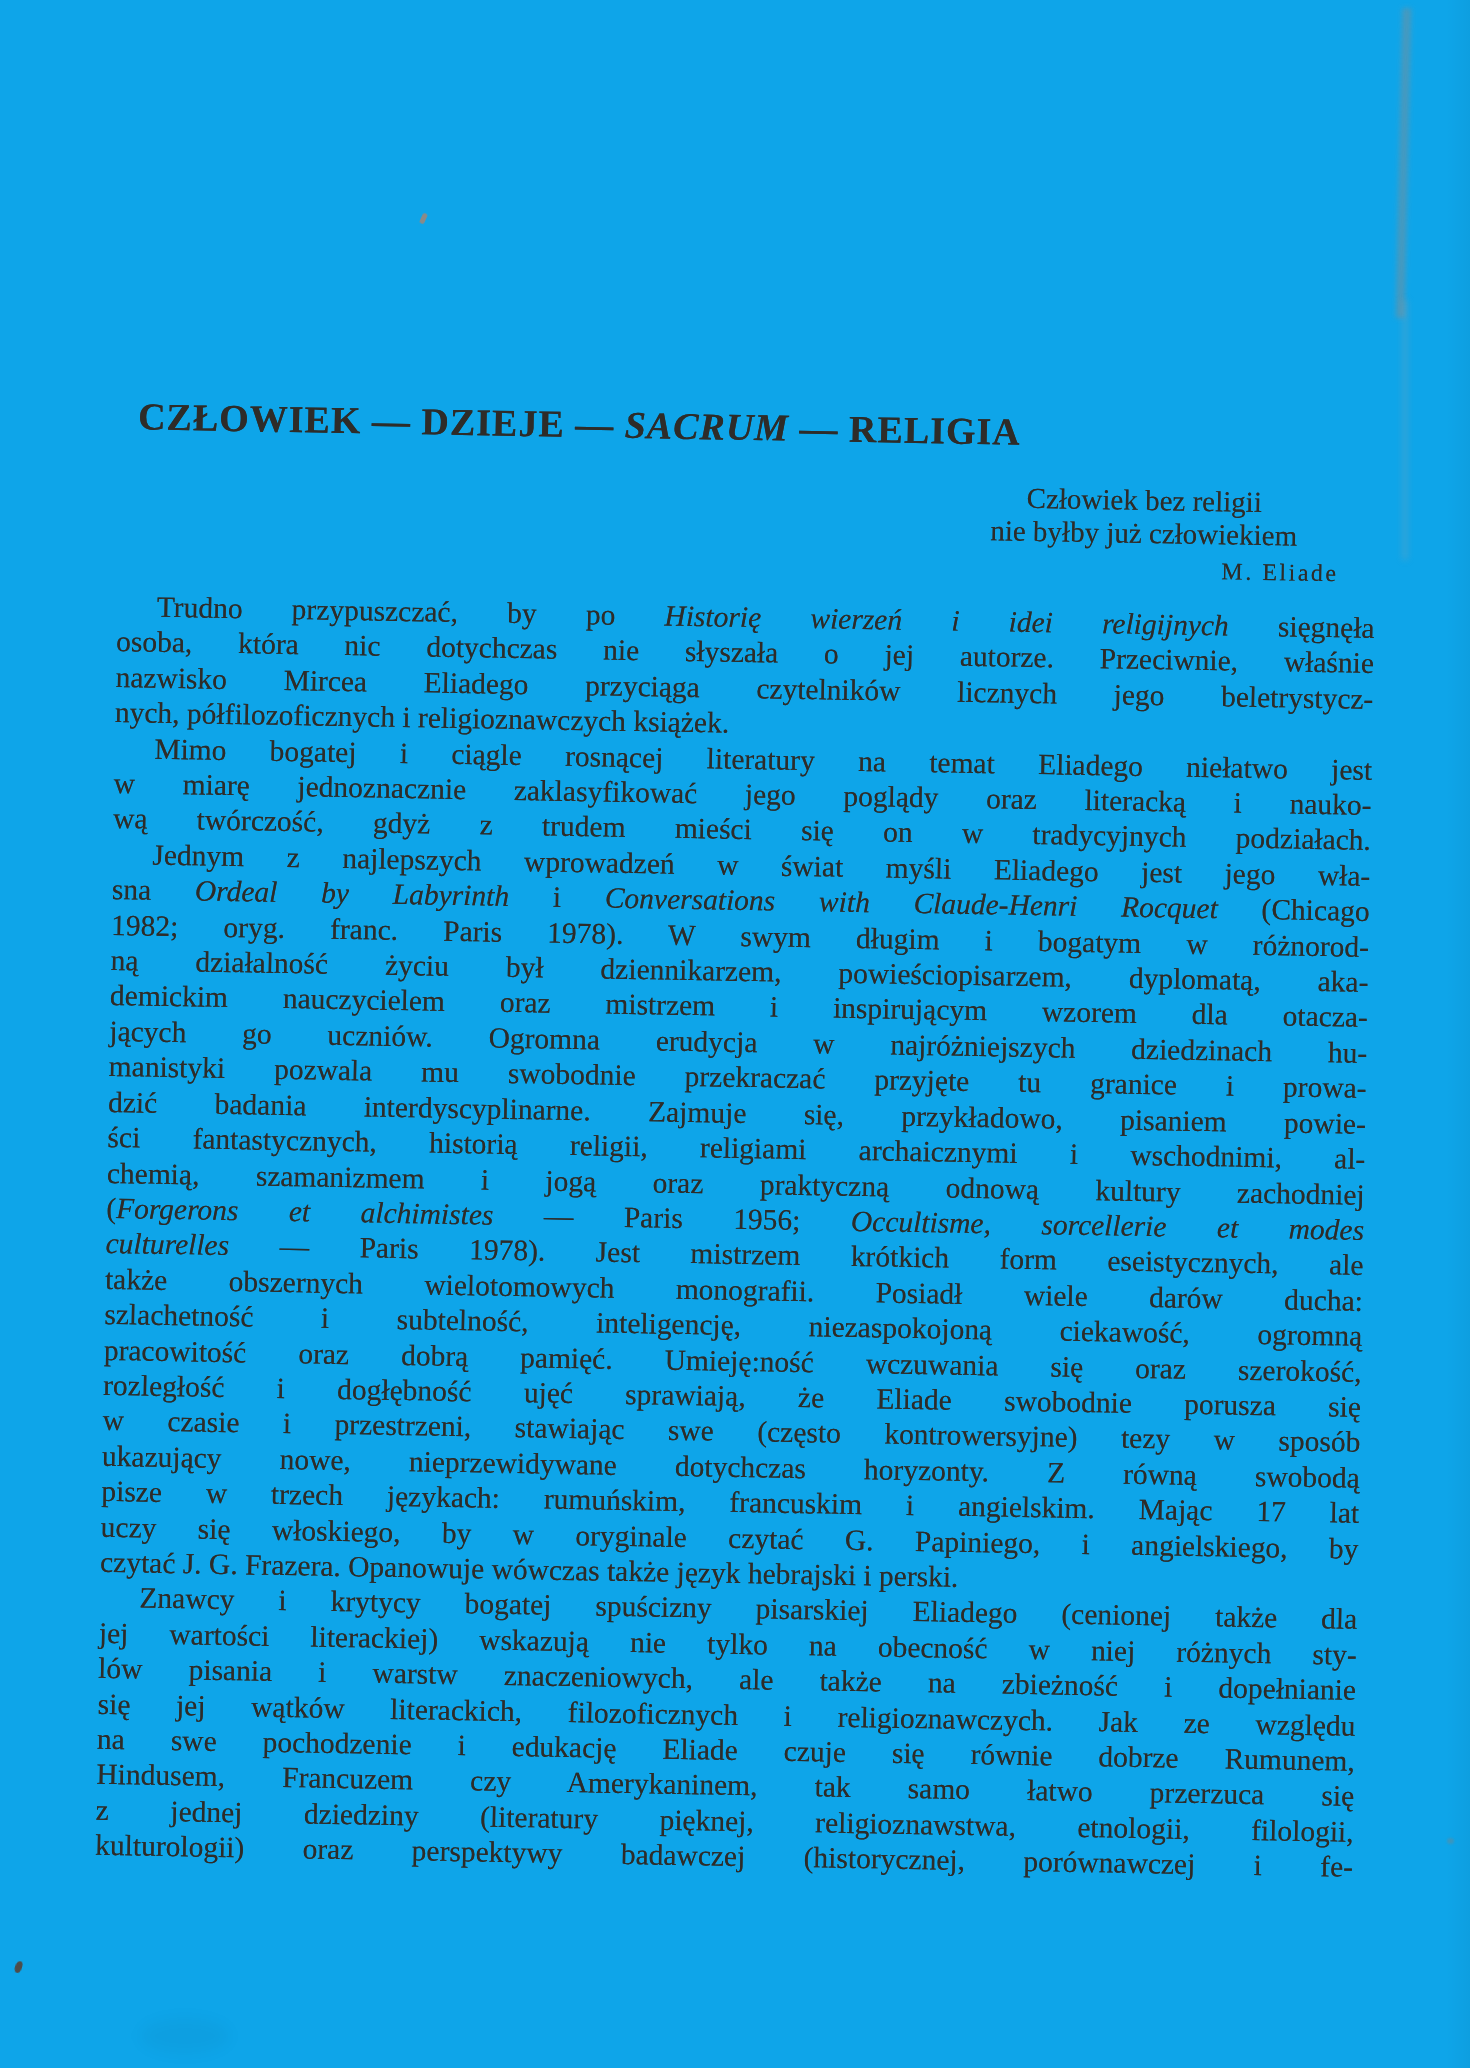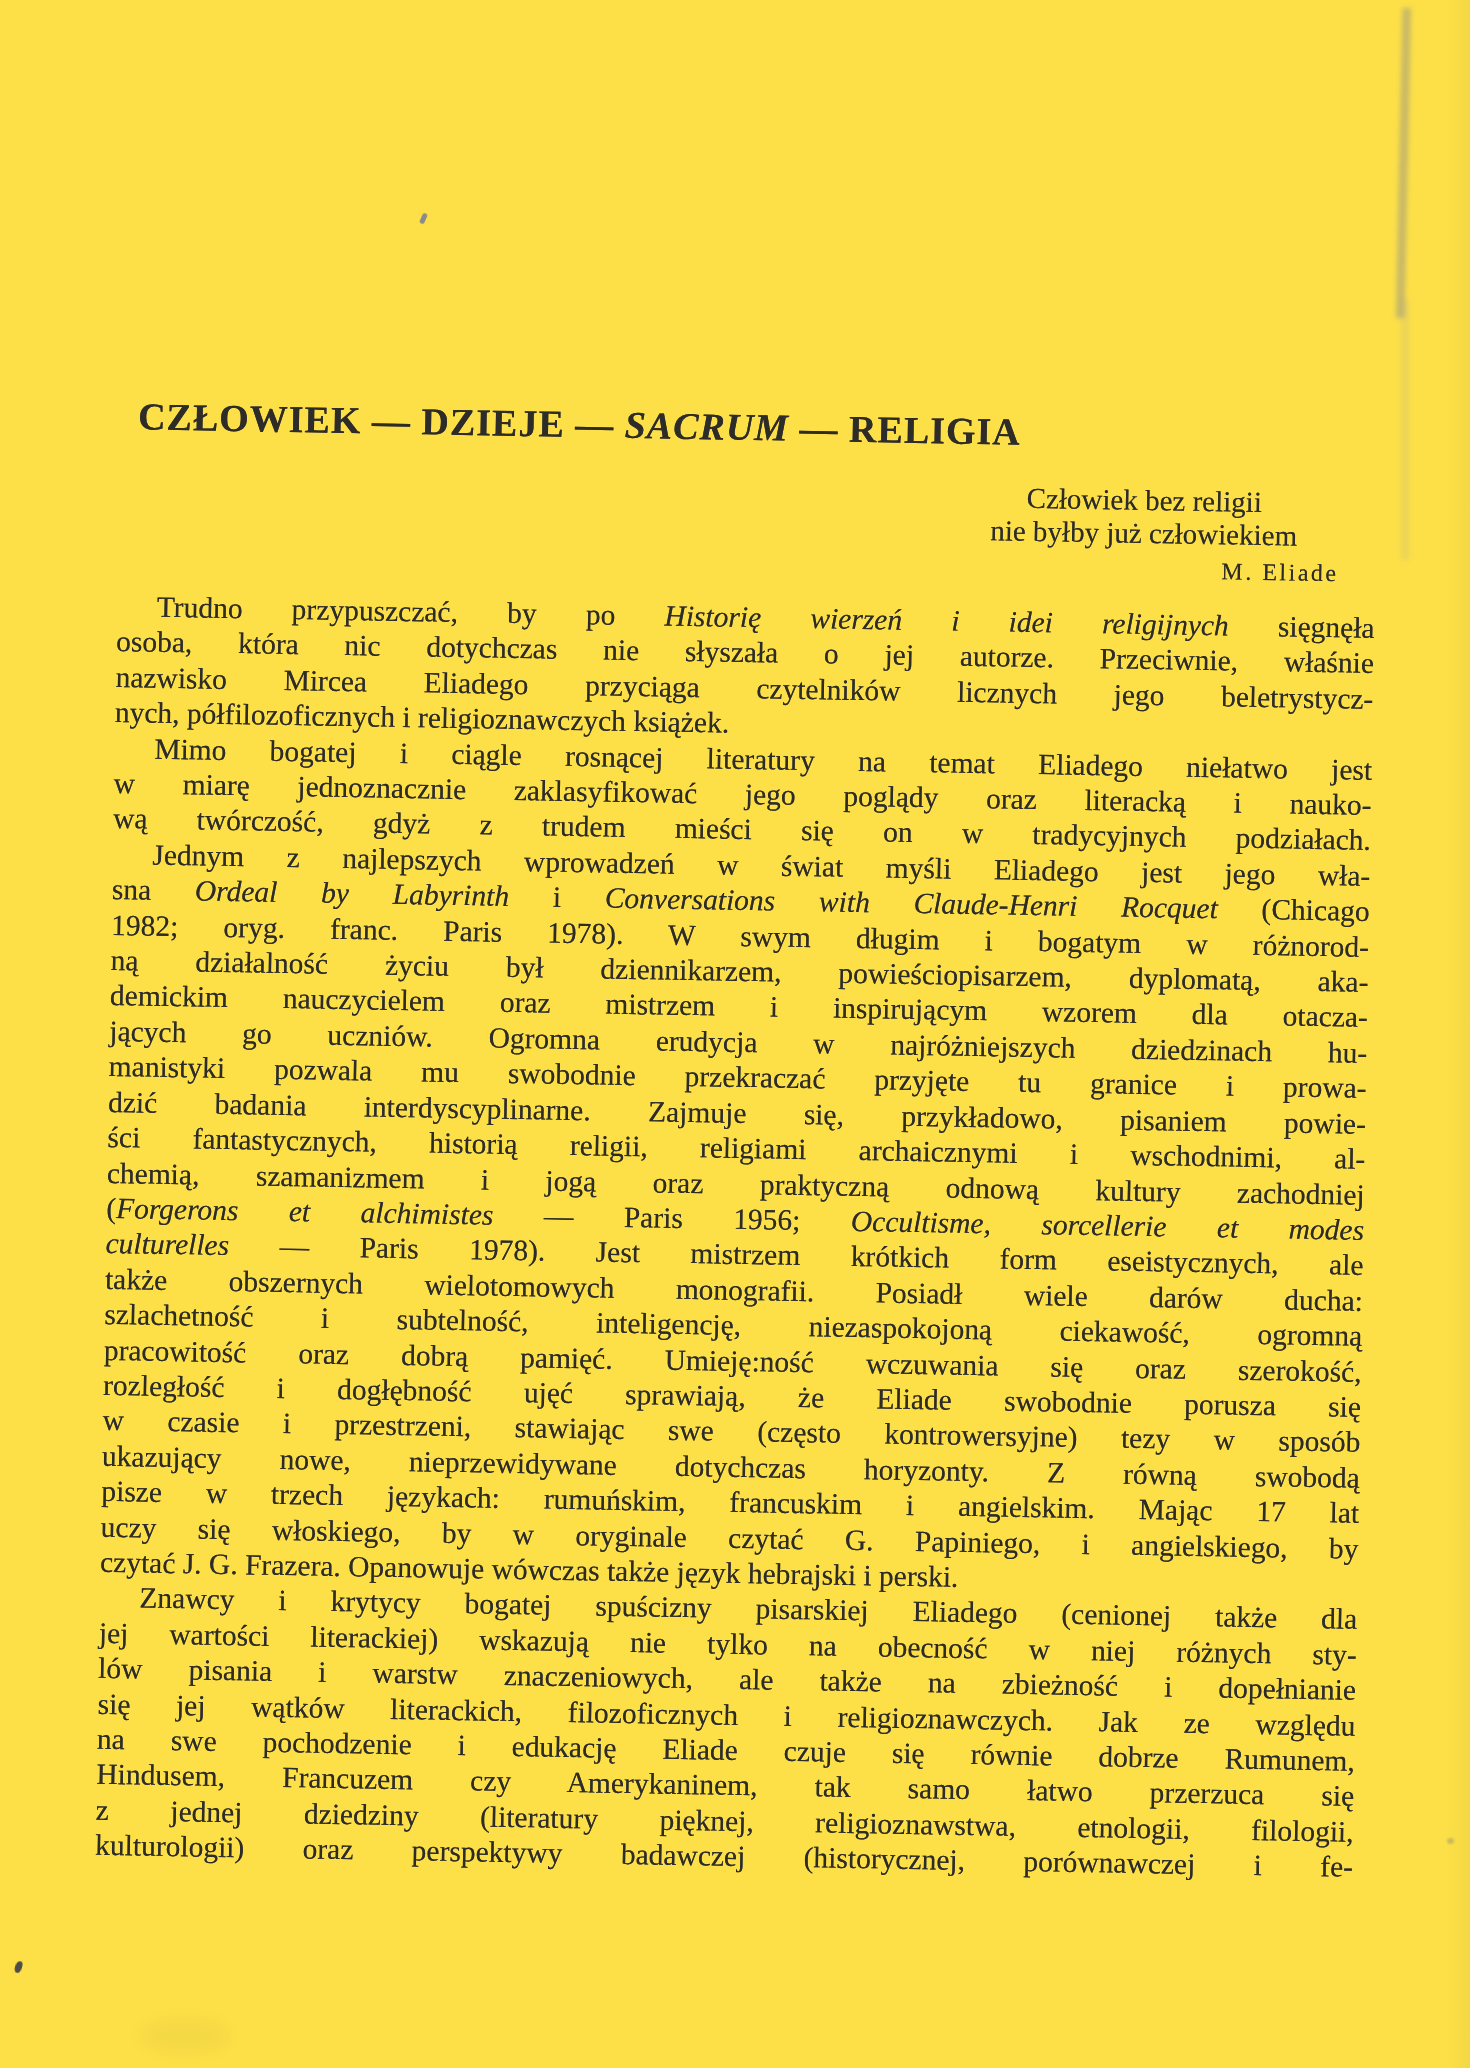--- a/index.html
+++ b/index.html
@@ -1,19 +1,19 @@
 <!DOCTYPE html>
 <html><head>
 <meta charset="utf-8">
 <style>
   html, body { margin:0; padding:0; }
   .page {
     position:relative;
     width:1470px; height:2068px;
-    background:#fde047;
+    background:#0ea5e9;
     overflow:hidden;
     font-family:"Liberation Serif","DejaVu Serif",serif;
     color:#2e2c29;
   }
   .tilt {
     position:absolute; inset:0;
     transform:rotate(1deg);
     transform-origin:117px 595px;
   }
   .title {

